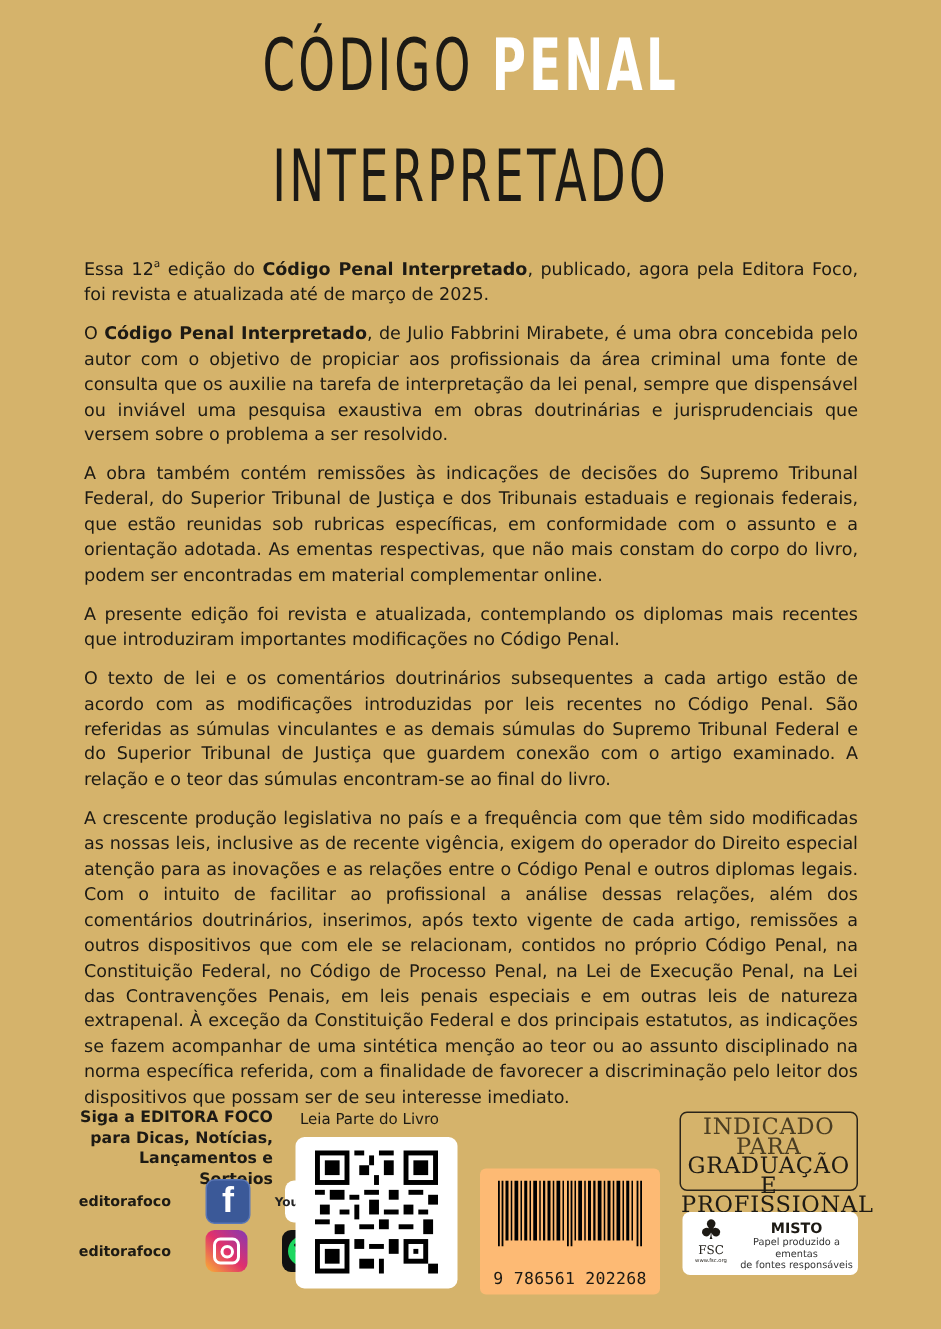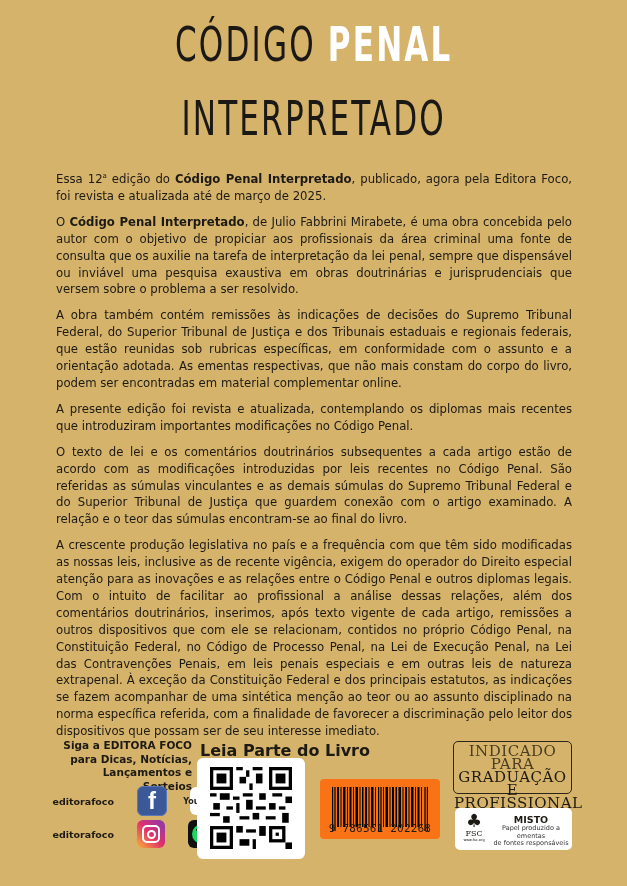--- a/index.html
+++ b/index.html
@@ -10,40 +10,40 @@
   .t1 { top:20px; font-size:48px; }
   .t2 { top:94px; font-size:48px; }
   .cond { display:inline-block; transform:scaleX(0.72); transform-origin:center; white-space:nowrap; }
   .white { color:#ffffff; font-weight:bold; }
   .dark { color:#1b1915; }
   .body { position:absolute; left:56px; width:516px; top:168px; font-size:11.7px; line-height:16.9px; text-align:justify; }
   .body p { margin:0 0 9px 0; }
   .body b { font-weight:bold; }
   .body sup { font-size:7px; vertical-align:5px; }
 
-  .follow { position:absolute; left:58px; top:739px; width:134px; text-align:right; font-weight:bold; font-size:10.5px; line-height:13.5px; }
+  .follow { position:absolute; left:48px; top:739px; width:134px; text-align:right; font-weight:bold; font-size:10.5px; line-height:13.5px; }
   .social-row { position:absolute; display:flex; align-items:center; gap:23px; }
   .handle { font-weight:bold; font-size:9.5px; width:62px; text-align:right; }
   .sicon { width:28px; height:28px; border-radius:6px; display:flex; align-items:center; justify-content:center; }
   .fb { background:#3b5998; color:#fff; font-weight:bold; font-size:24px; font-family:"Liberation Sans",sans-serif; border:1px solid #5a77b6; }
   .yt { background:#fff; width:28px; height:28px; flex-direction:row; font-size:8px; font-weight:bold; line-height:9px; }
   .yt .you { color:#222; }
   .yt .tube { background:#701a75; color:#fff; border-radius:3px; padding:0 2px; }
   .ig { background:linear-gradient(45deg,#f9b233 0%,#e1306c 50%,#833ab4 100%); }
   .ig .cam { width:14px; height:14px; border:2.5px solid #fff; border-radius:5px; position:relative; }
   .ig .cam::after { content:""; position:absolute; left:3px; top:3px; width:5px; height:5px; border:2px solid #fff; border-radius:50%; }
   .sp { background:#111; }
   .sp .circle { width:20px; height:20px; border-radius:50%; background:#1ed760; display:flex; flex-direction:column; justify-content:center; align-items:center; gap:2px; }
   .sp .bar { height:2px; background:#111; border-radius:2px; }
 
-  .leia { position:absolute; left:200px; top:741px; font-weight:bold; font-size:16px; }
+  .leia { position:absolute; left:200px; top:741px; font-weight:normal; font-size:10px; }
   .qr { position:absolute; left:197px; top:758px; width:108px; height:101px; background:#fff; border-radius:6px; }
   .qr svg { position:absolute; left:13px; top:8px; }
 
-  .barcode { position:absolute; left:320px; top:779px; width:120px; height:60px; background:#f97316; border-radius:4px; }
+  .barcode { position:absolute; left:320px; top:779px; width:120px; height:84px; background:#fdba74; border-radius:4px; }
   .barcode .bars { position:absolute; left:12px; top:8px; width:96px; height:44px; }
   .barcode .num { position:absolute; left:0; right:0; bottom:4px; text-align:center; font-family:"DejaVu Sans Mono",monospace; font-size:11px; letter-spacing:0.2px; }
 
   .indicado { position:absolute; left:453px; top:741px; width:119px; height:53px; border:1.5px solid #2a241a; border-radius:5px;
               text-align:center; font-family:"DejaVu Serif",serif; font-size:15px; line-height:13px; padding-top:3px; box-sizing:border-box; letter-spacing:0.5px; }
   .indicado .l1 { color:#4a3d22; }
   .fsc { position:absolute; left:455px; top:808px; width:117px; height:42px; background:#fff; border-radius:5px; }
   .fsc .logo { position:absolute; left:5px; top:4px; width:28px; text-align:center; }
   .fsc .logo .tree { font-size:18px; line-height:18px; }
   .fsc .logo .lbl { font-family:"DejaVu Serif",serif; font-size:8px; line-height:8px; }

